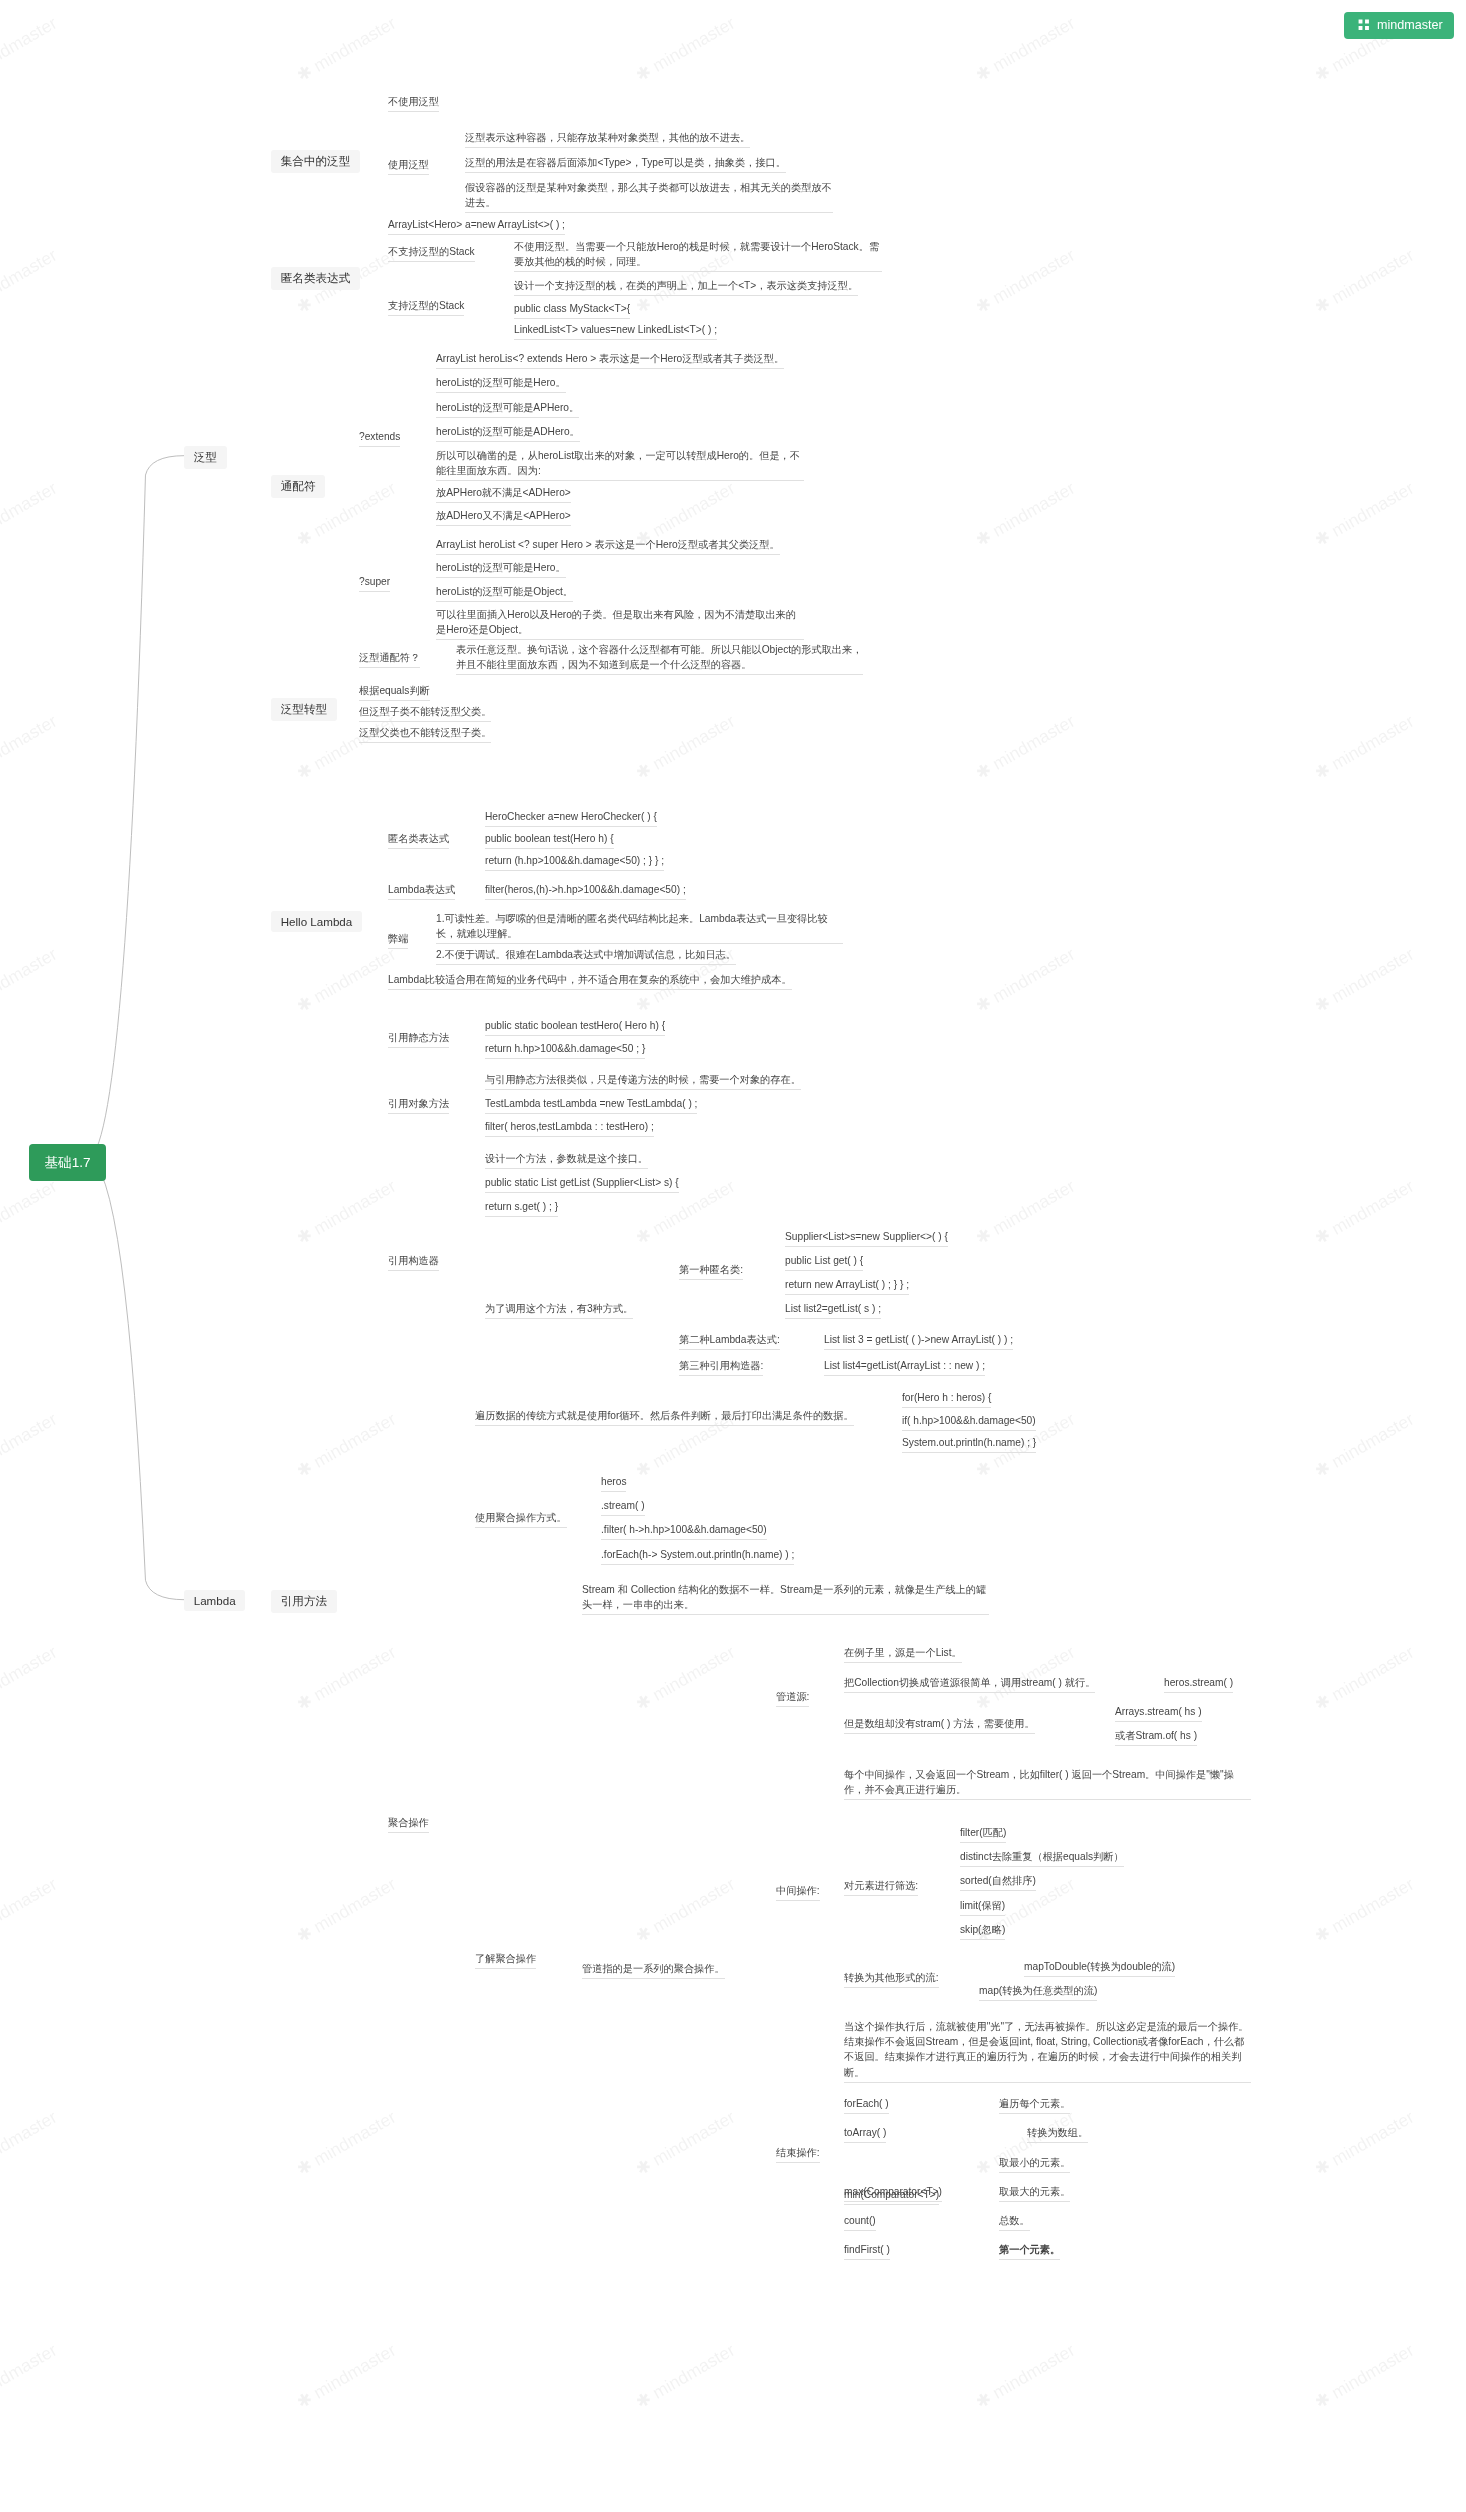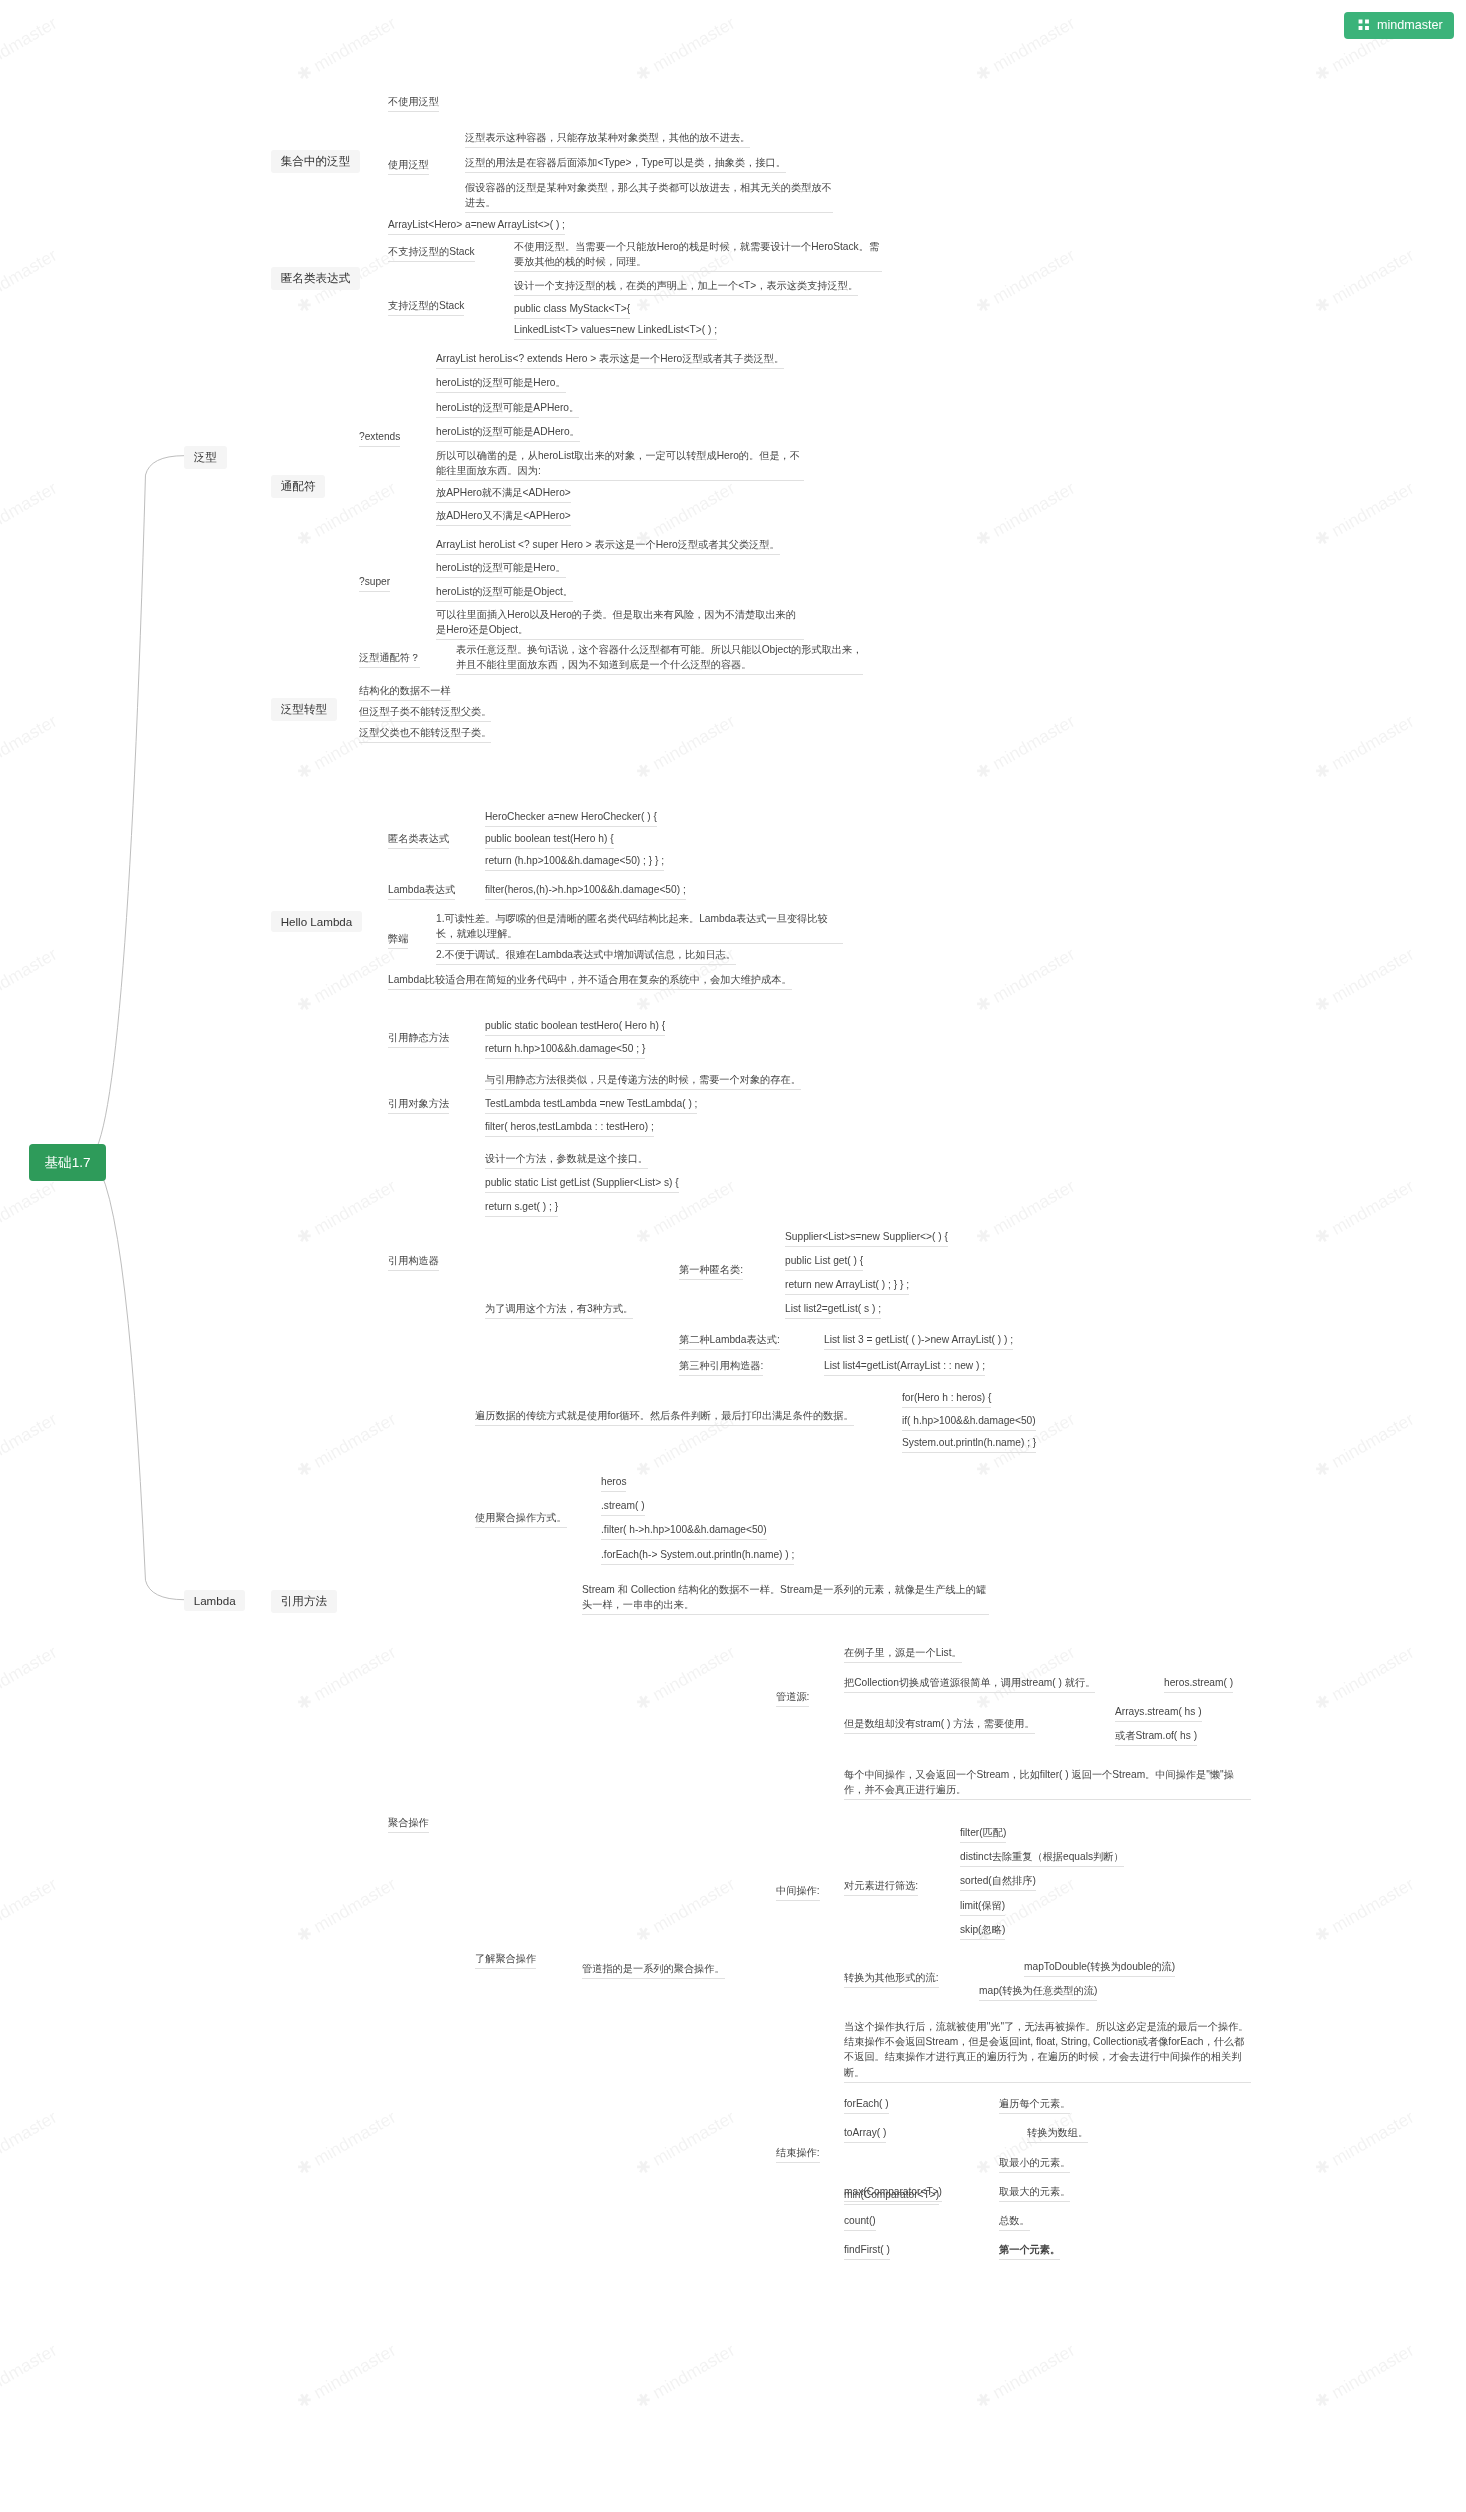--- a/index.html
+++ b/index.html
@@ -130,21 +130,21 @@
 
   <div class="leaf" style="left:359px;top:572px">?super</div>
   <div class="leaf" style="left:436px;top:535px">ArrayList  heroList &lt;? super Hero &gt; 表示这是一个Hero泛型或者其父类泛型。</div>
   <div class="leaf" style="left:436px;top:558px">heroList的泛型可能是Hero。</div>
   <div class="leaf" style="left:436px;top:582px">heroList的泛型可能是Object。</div>
   <div class="leaf" style="left:436px;top:605px">可以往里面插入Hero以及Hero的子类。但是取出来有风险，因为不清楚取出来的是Hero还是Object。</div>
 
   <div class="leaf" style="left:359px;top:648px">泛型通配符？</div>
   <div class="leaf wide" style="left:456px;top:640px">表示任意泛型。换句话说，这个容器什么泛型都有可能。所以只能以Object的形式取出来，并且不能往里面放东西，因为不知道到底是一个什么泛型的容器。</div>
 
-  <div class="leaf" style="left:359px;top:681px">结构化的数据不一样</div>
+  <div class="leaf" style="left:359px;top:681px">根据equals判断</div>
   <div class="leaf" style="left:359px;top:702px">但泛型子类不能转泛型父类。</div>
   <div class="leaf" style="left:359px;top:723px">泛型父类也不能转泛型子类。</div>
 
   <div class="node" style="left:271px;top:911px">Hello Lambda</div>
   <div class="node" style="left:271px;top:1590px">引用方法</div>
 
   <div class="leaf" style="left:388px;top:829px">匿名类表达式</div>
   <div class="leaf" style="left:485px;top:807px">HeroChecker a=new HeroChecker( ) {</div>
   <div class="leaf" style="left:485px;top:829px">public boolean test(Hero h) {</div>
   <div class="leaf" style="left:485px;top:851px">return (h.hp&gt;100&amp;&amp;h.damage&lt;50) ; } } ;</div>

